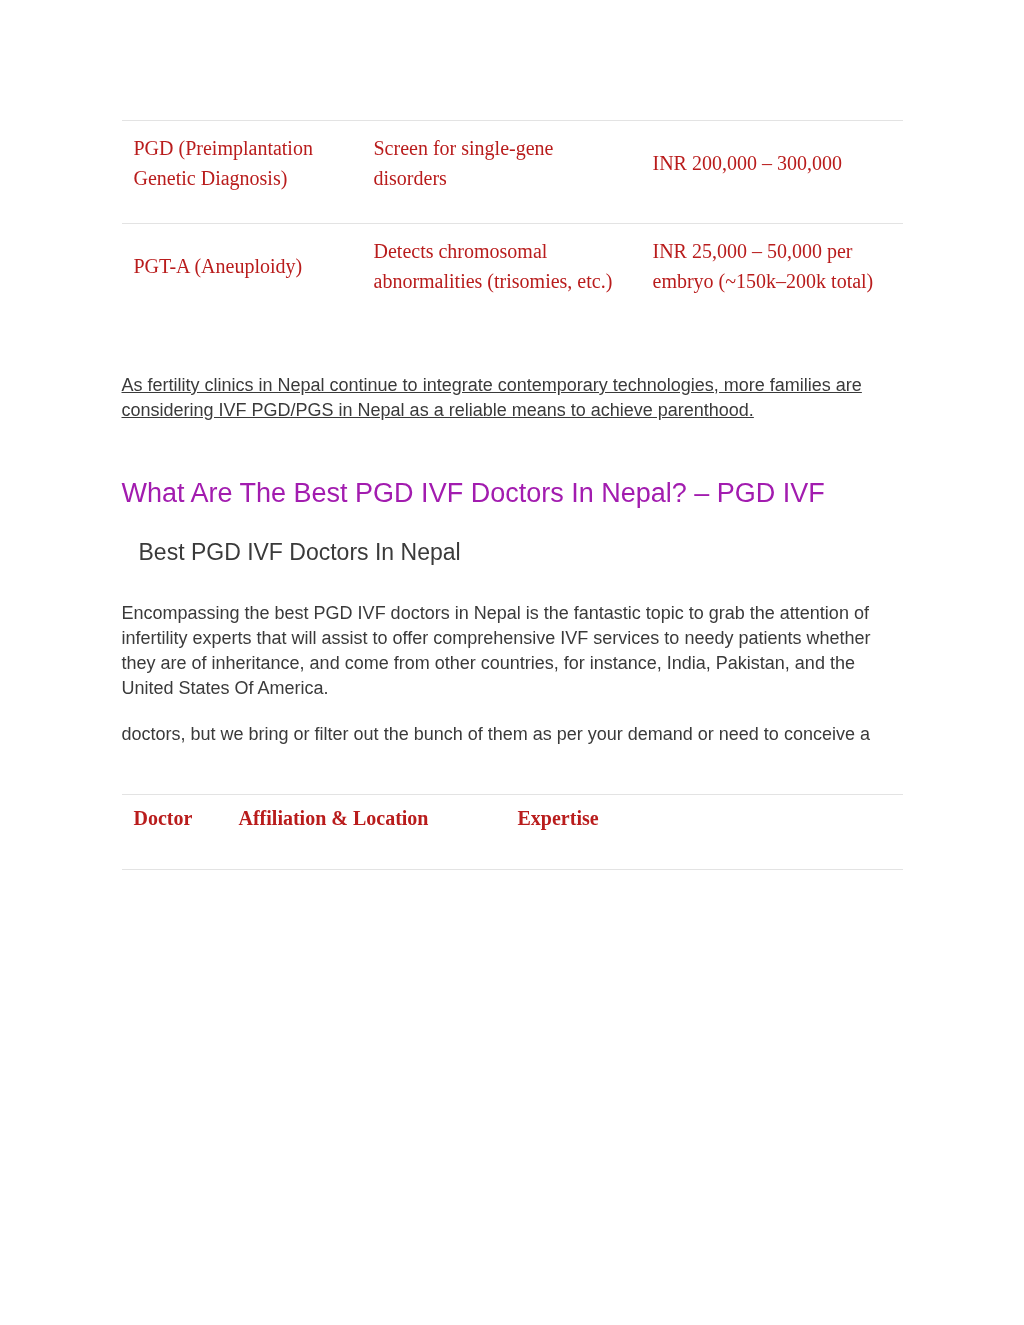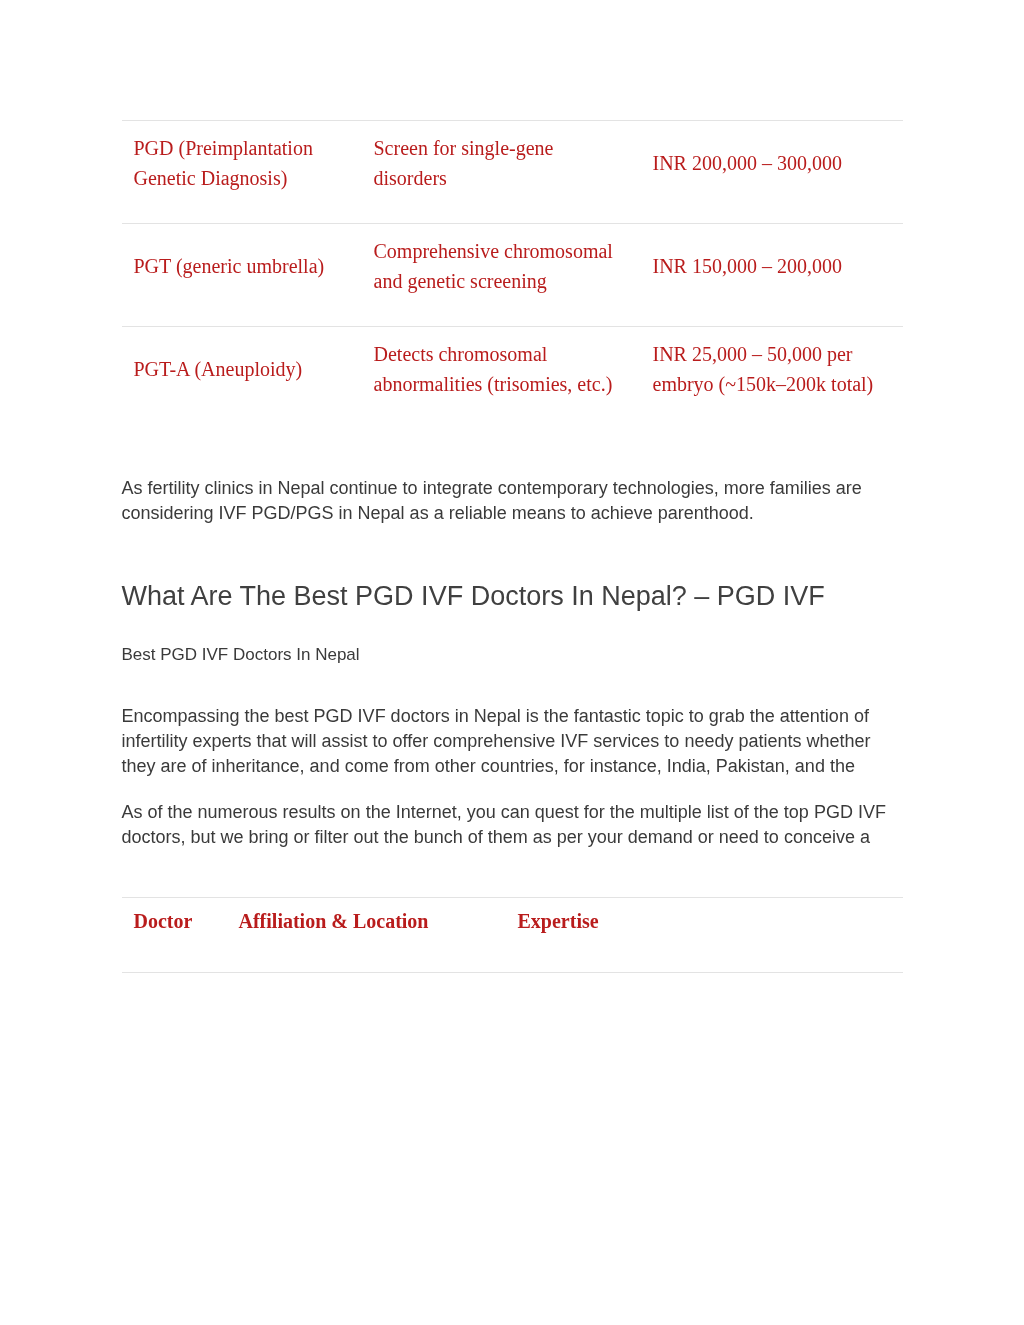--- a/index.html
+++ b/index.html
@@ -51,31 +51,32 @@
     vertical-align: top;
     font-weight: 700;
     padding: 8px 12px 36px 12px;
   }
 
   
   .intro {
     margin: 47px 0 0 0;
     font-size: 18px;
     line-height: 25px;
+    text-decoration: underline;
   }
   h2.doctors-heading {
     margin: 52px 0 0 0;
     font-size: 27px;
     line-height: 36px;
     font-weight: 400;
-    color: #404040;
+    color: #a21caf;
   }
   h3.doctors-subheading {
-    margin: 27px 0 0 0;
-    font-size: 17px;
+    margin: 27px 0 0 17px;
+    font-size: 23px;
     line-height: 28px;
     font-weight: 400;
     color: #3a3a3a;
   }
   .body-para-1 {
     margin: 35px 0 12px 0;
     font-size: 18px;
     line-height: 25px;
   }
   .body-para-2 {
@@ -106,32 +107,20 @@
           </td>
         <td class="c-purpose" data-bind="pricing_table.rows.0.purpose">
             <div>Screen for single-gene</div>
             <div>disorders</div>
           </td>
         <td class="c-cost" data-bind="pricing_table.rows.0.cost">
             <div>INR 200,000 – 300,000</div>
           </td>
       </tr>
       <tr>
-        <td class="c-test" data-bind="pricing_table.rows.1.test">
-            <div>PGT (generic umbrella)</div>
-          </td>
-        <td class="c-purpose" data-bind="pricing_table.rows.1.purpose">
-            <div>Comprehensive chromosomal</div>
-            <div>and genetic screening</div>
-          </td>
-        <td class="c-cost" data-bind="pricing_table.rows.1.cost">
-            <div>INR 150,000 – 200,000</div>
-          </td>
-      </tr>
-      <tr>
         <td class="c-test" data-bind="pricing_table.rows.2.test">
             <div>PGT-A (Aneuploidy)</div>
           </td>
         <td class="c-purpose" data-bind="pricing_table.rows.2.purpose">
             <div>Detects chromosomal</div>
             <div>abnormalities (trisomies, etc.)</div>
           </td>
         <td class="c-cost" data-bind="pricing_table.rows.2.cost">
             <div>INR 25,000 – 50,000 per</div>
             <div>embryo (~150k–200k total)</div>
@@ -148,23 +137,23 @@
   <h2 class="doctors-heading" data-bind="doctors_section.heading_lines">
       <div>What Are The Best PGD IVF Doctors In Nepal? – PGD IVF</div>
     </h2>
 
   <h3 class="doctors-subheading" data-bind="doctors_section.subheading">Best PGD IVF Doctors In Nepal</h3>
 
   <div class="body-para-1" data-bind="doctors_section.paragraph_1_lines">
       <div>Encompassing the best PGD IVF doctors in Nepal is the fantastic topic to grab the attention of</div>
       <div>infertility experts that will assist to offer comprehensive IVF services to needy patients whether</div>
       <div>they are of inheritance, and come from other countries, for instance, India, Pakistan, and the</div>
+      <div>United States Of America.</div>
     </div>
   <div class="body-para-2" data-bind="doctors_section.paragraph_2_lines">
-      <div>As of the numerous results on the Internet, you can quest for the multiple list of the top PGD IVF</div>
       <div>doctors, but we bring or filter out the bunch of them as per your demand or need to conceive a</div>
     </div>
 
   <table class="serif-table doctors">
     <colgroup>
       <col style="width:105px">
       <col style="width:279px">
       <col style="width:397px">
     </colgroup>
     <tbody>

